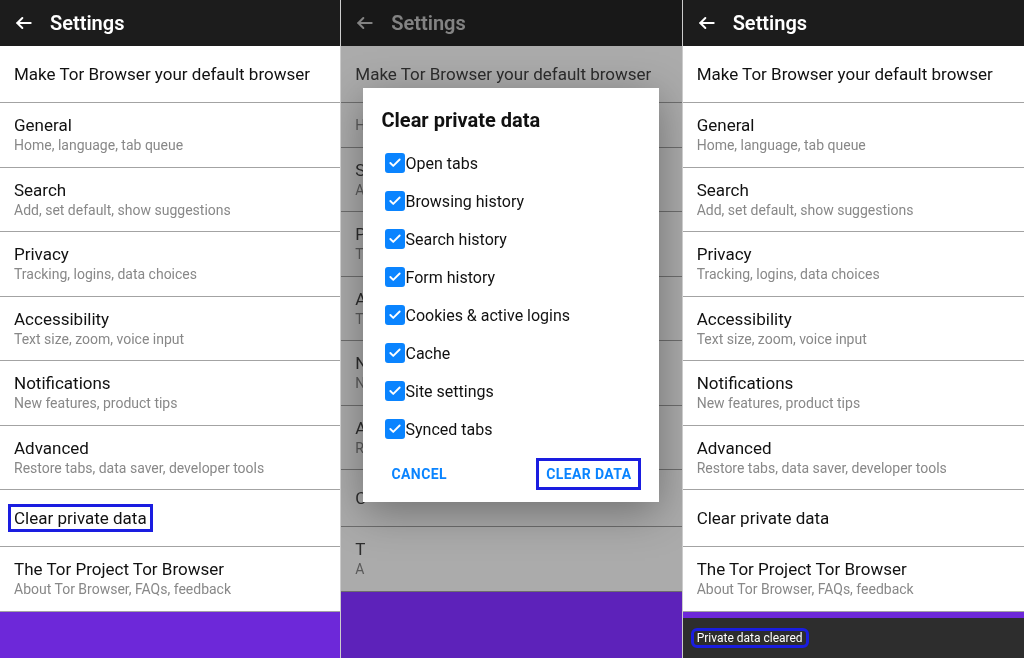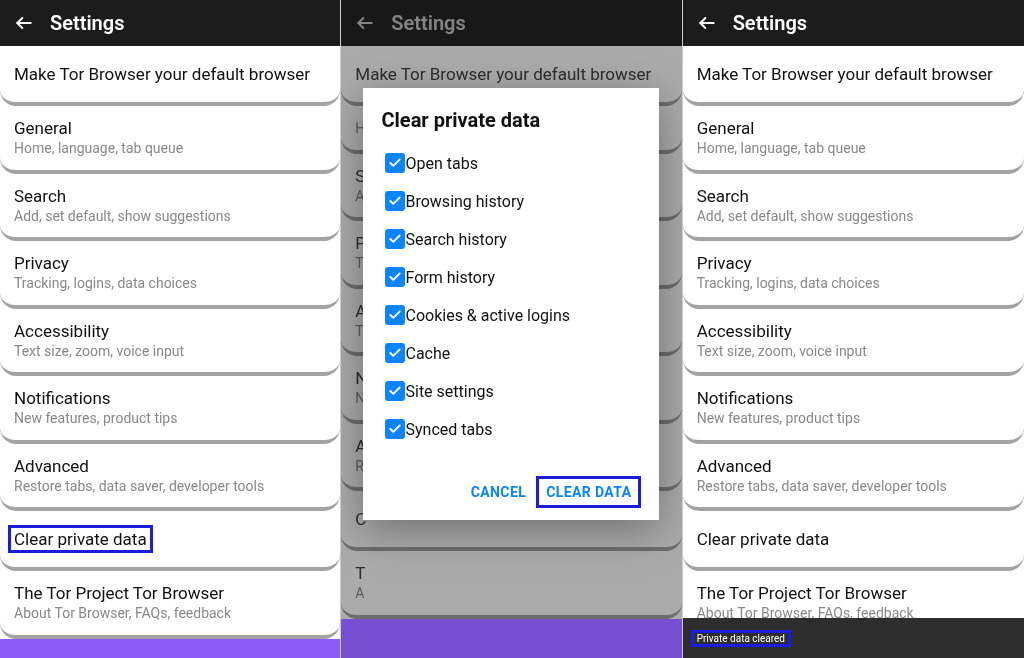--- a/index.html
+++ b/index.html
@@ -1,53 +1,53 @@
 <!DOCTYPE html>
 <html><head>
   <meta charset="utf-8">
   <style>
     * { box-sizing: border-box; margin: 0; padding: 0; }
     body { font-family: -apple-system, BlinkMacSystemFont, "Segoe UI", Roboto, Arial, sans-serif; background:#f2f2f2; }
     .wrap { display:flex; width:1024px; height:658px; }
-    .pane { position:relative; width:341.33px; height:658px; border-right:1px solid #ccc; background:#8b5cf6; overflow:hidden; }
+    .pane { position:relative; width:341.33px; height:658px; border-right:1px solid #ccc; background:#6d28d9; overflow:hidden; }
     .pane:last-child { border-right:none; }
 
     .header { height:46px; background:#1c1c1c; color:#fff; display:flex; align-items:center; padding:0 10px; }
     .header .back { width:28px; height:28px; display:flex; align-items:center; justify-content:center; }
     .header .title { font-size:20px; font-weight:600; margin-left:12px; }
     .pane.dimmed .header .title,
     .pane.dimmed .header .back svg { opacity:.55; }
 
     .list { background:#fff; }
-    .row { padding:12px 14px; border-bottom:4px solid #a3a3a3; cursor:pointer;border-radius:16px; }
+    .row { padding:12px 14px; border-bottom:1px solid #a3a3a3; cursor:pointer; }
     .row.single { padding:18px 14px; }
     .row .t { font-size:17px; color:#111; }
     .row .s { font-size:14px; color:#888; margin-top:2px; line-height:1.25; }
 
     .pane.dimmed .list { filter: brightness(.78); pointer-events:none; }
 
     .highlight-blue { outline:3px solid #1a1de0; outline-offset:-3px; }
 
     
     .scrim { position:absolute; inset:0; background:rgba(0,0,0,.14); display:flex; align-items:flex-start; justify-content:center; }
     .dialog { margin-top:88px; width:296px; background:#fff; box-shadow:0 10px 40px rgba(0,0,0,.35); padding:20px 18px 12px; }
     .dialog h2 { font-size:20px; font-weight:700; margin-bottom:12px; color:#111; }
     .opt { display:flex; align-items:center; padding:9px 4px; }
     .cb { width:20px; height:20px; border-radius:3px; border:2px solid #777; background:#fff; display:flex; align-items:center; justify-content:center; flex-shrink:0; }
     .cb.on { background:#0a84ff; border-color:#0a84ff; }
     .cb.on svg { display:block; }
     .cb svg { display:none; }
     .opt .lbl { font-size:16px; color:#111; }
-    .dlg-actions { display:flex; justify-content:flex-end; margin-top:28px; }
+    .dlg-actions { display:flex; justify-content:space-between; margin-top:10px; }
     .dlg-btn { font-size:14px; font-weight:700; letter-spacing:.4px; color:#0a84ff; padding:8px 10px; cursor:pointer; }
     .dlg-btn.primary.highlight-blue { }
 
     
     .toast-area { position:absolute; left:0; right:0; bottom:0; height:40px; background:#2d2d2d; color:#fff; display:flex; align-items:center; padding:0 14px; }
-    .toast-text { font-size:10px; }
+    .toast-text { font-size:12px;border-radius:6px; }
 
     
     .faded-peek .row .t { color:#444; }
   </style>
 </head>
 <body>
 
 <div class="wrap">
 
   <div class="pane">

